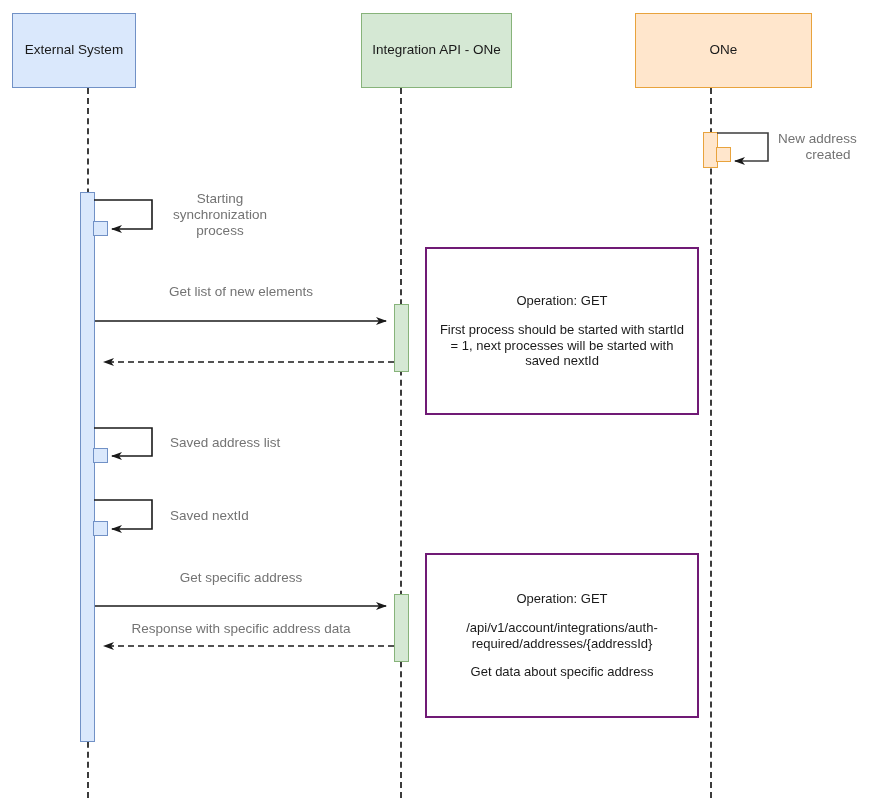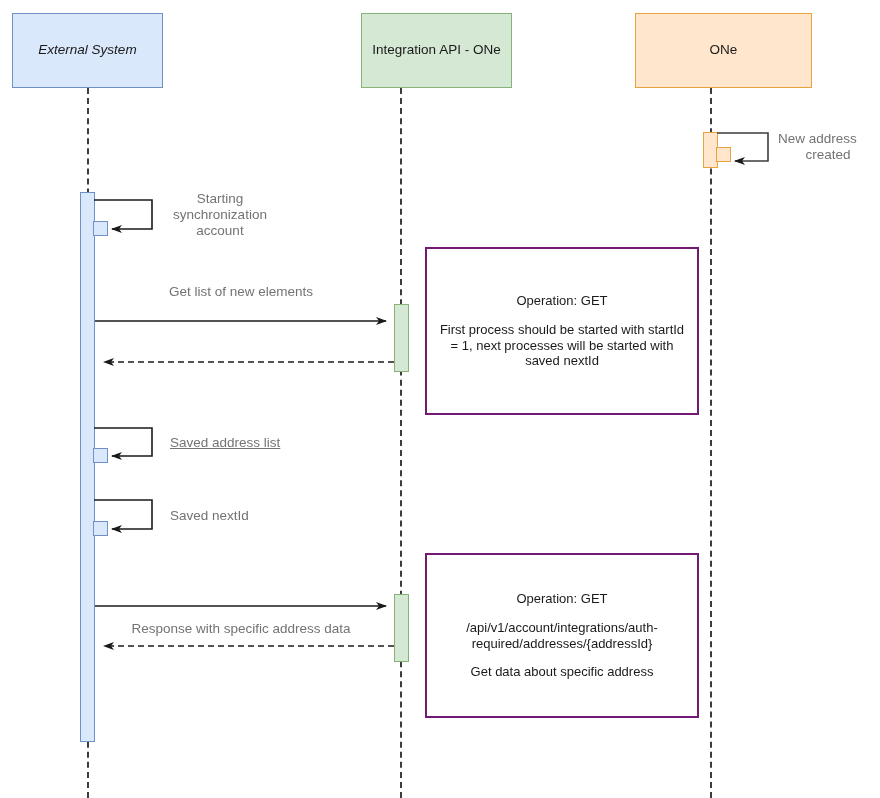--- a/index.html
+++ b/index.html
@@ -107,21 +107,21 @@
 </style>
 </head>
 <body>
 
 <div id="canvas">
 
   <div class="lifeline" style="left:87px; top:88px; height:710px;"></div>
   <div class="lifeline" style="left:400px; top:88px; height:710px;"></div>
   <div class="lifeline" style="left:710px; top:88px; height:710px;"></div>
 
-  <div class="actor-box actor-external" style="left:12px; top:13px; width:151px; height:75px;font-style:italic;">
+  <div class="actor-box actor-external" style="left:12px; top:13px; width:124px; height:75px;">
     <span>External System</span>
   </div>
   <div class="actor-box actor-api" style="left:325px; top:13px; width:151px; height:75px;margin-left:36px;">
     <span>Integration API - ONe</span>
   </div>
   <div class="actor-box actor-one" style="left:635px; top:13px; width:177px; height:75px;">
     <span>ONe</span>
   </div>
 
   <div class="activation act-orange" style="left:703px; top:132px; width:15px; height:36px;"></div>
@@ -193,34 +193,37 @@
   </svg>
 
   <div class="msg-label multi" style="left:778px; top:131px; width:100px; text-align:left;">
     <div>New address</div>
     <div style="text-align:center;">created</div>
   </div>
 
   <div class="msg-label multi" style="left:160px; top:191px; width:120px;">
     <div>Starting</div>
     <div>synchronization</div>
-    <div>account</div>
+    <div>process</div>
   </div>
 
   <div class="msg-label" style="left:95px; top:284px; width:292px;">
     <span>Get list of new elements</span>
   </div>
 
 
-  <div class="msg-label" style="left:170px; top:435px; text-align:left;text-decoration:underline;">
+  <div class="msg-label" style="left:170px; top:435px; text-align:left;">
     <span>Saved address list</span>
   </div>
 
   <div class="msg-label" style="left:170px; top:508px; text-align:left;">
     <span>Saved nextId</span>
   </div>
 
+  <div class="msg-label" style="left:95px; top:570px; width:292px;">
+    <span>Get specific address</span>
+  </div>
 
   <div class="msg-label" style="left:95px; top:621px; width:292px;">
     <span>Response with specific address data</span>
   </div>
 
 </div>
 
 </body></html>

